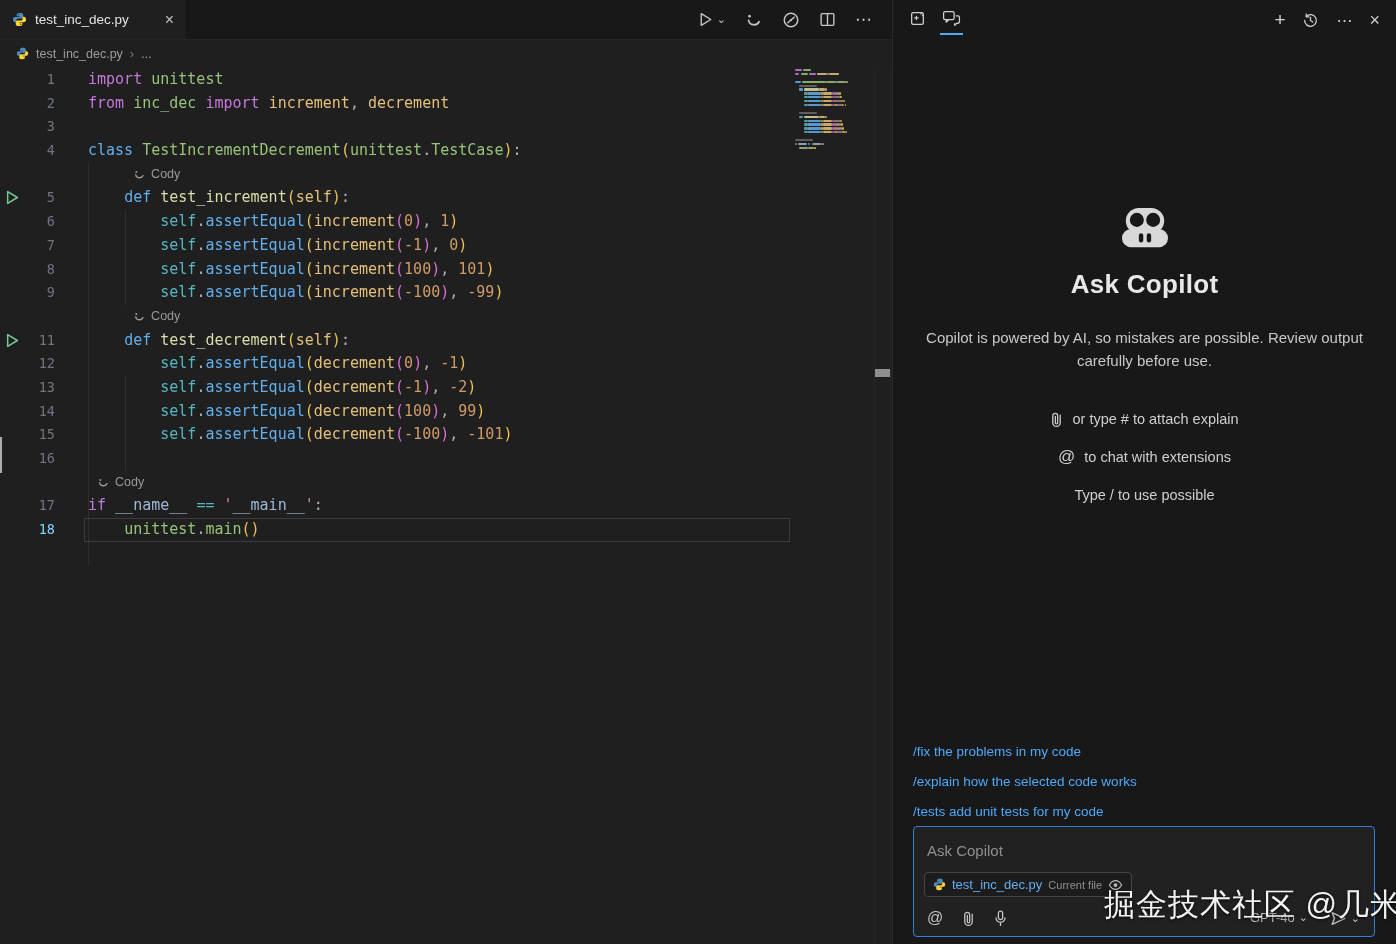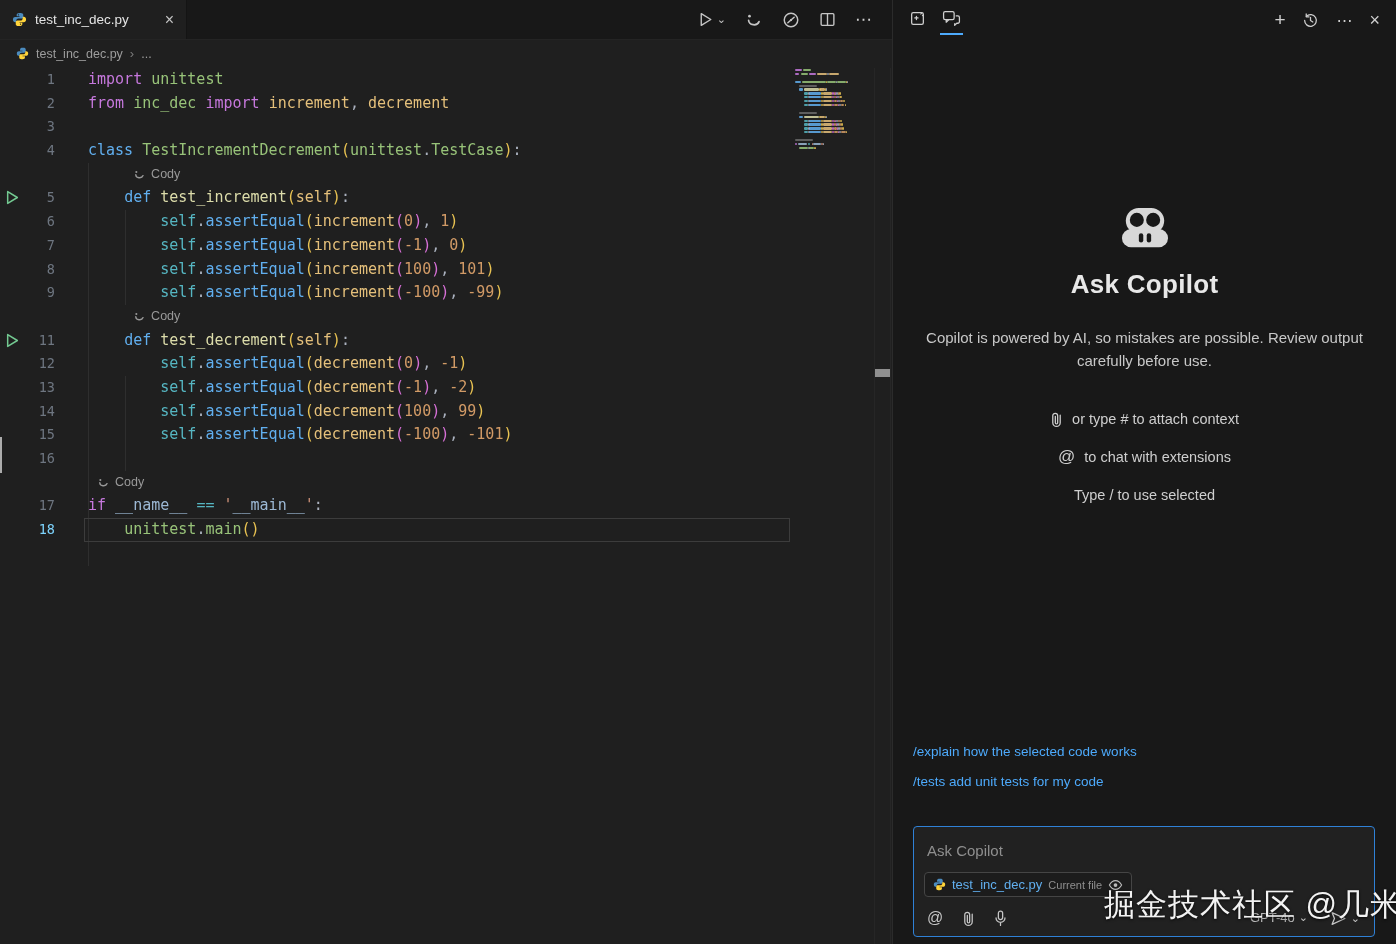--- a/index.html
+++ b/index.html
@@ -389,33 +389,34 @@
     </div>
     <h1>Ask Copilot</h1>
     <p class="disclaimer">Copilot is powered by AI, so mistakes are possible. Review output carefully before use.</p>
     <div class="hints">
       <div class="hint">
         <span>
           <svg width="13" height="17" viewBox="0 0 12 16">
               <path d="M9.5 4v7a3.5 3.5 0 0 1-7 0V4.5a2.3 2.3 0 0 1 4.6 0V11a1.1 1.1 0 0 1-2.2 0V5" fill="none" stroke="#cfcfcf" stroke-width="1.2" stroke-linecap="round"></path>
             </svg>
         </span>
-        <span>or type # to attach context</span>
+        <span>or type # to attach explain</span>
       </div>
       <div class="hint">
         <span class="at-glyph" style="font-size:17px;">@</span>
         <span>to chat with extensions</span>
       </div>
       <div class="hint">
-        <span>Type / to use selected</span>
+        <span>Type / to use possible</span>
       </div>
     </div>
   </div>
 
   <div id="commands">
+      <div class="cmd">/fix the problems in my code</div>
       <div class="cmd">/explain how the selected code works</div>
       <div class="cmd">/tests add unit tests for my code</div>
     </div>
 
   <div class="inputbox">
     <div class="placeholder">Ask Copilot</div>
     <div class="chip">
       <span>
         <svg width="13" height="13" viewBox="0 0 16 16">
             <path fill="#4b8bbe" d="M7.9 1C6.1 1 5 1.8 5 3v1.6h3v.6H3.4C2.1 5.2 1 6 1 8c0 2 1.1 2.9 2.4 2.9h1.2V9.2c0-1.2 1-2.2 2.3-2.2h3.3c1 0 1.8-.8 1.8-1.8V3c0-1.2-1.2-2-2.6-2H7.9z"></path>

